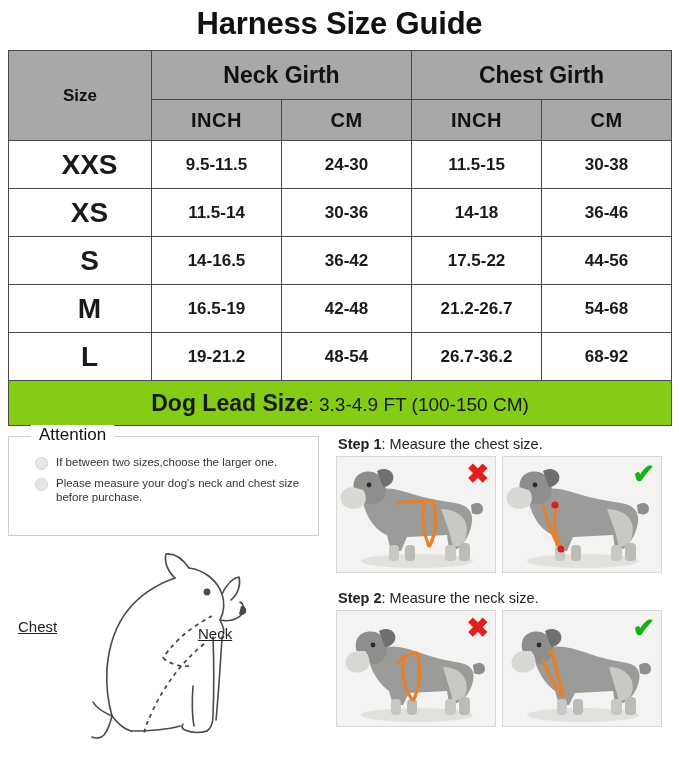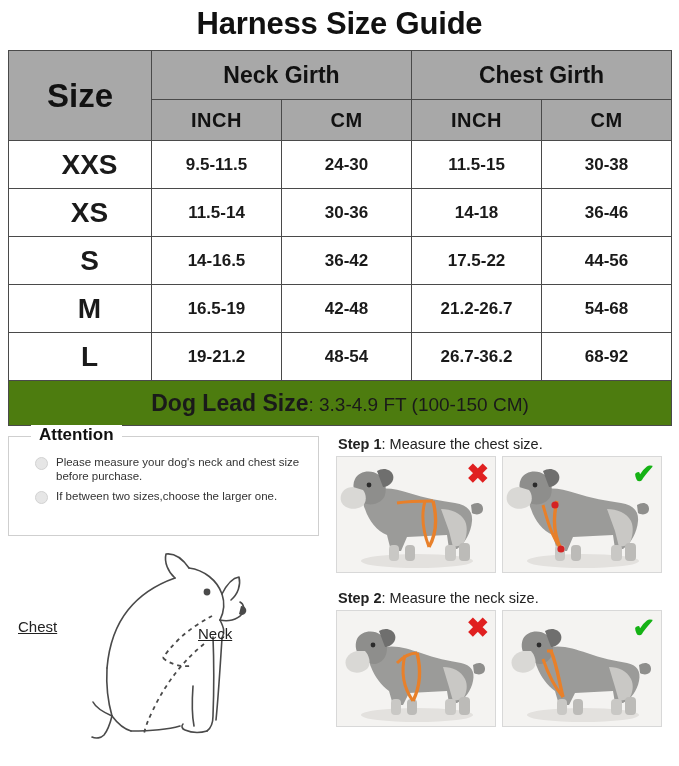--- a/index.html
+++ b/index.html
@@ -42,21 +42,21 @@
   table.size-table td, table.size-table th {
     border: 1px solid #4a4a4a;
     text-align: center;
     vertical-align: middle;
   }
   .hdr-grey {
     background: #a8a8a8;
     color: #111;
   }
   .hdr-size {
-    font-size: 33px;
+    font-size: 17px;
     font-weight: bold;
     margin-left: 8px;
   }
   .hdr-group {
     font-size: 23px;
     font-weight: bold;
     height: 46px;
   }
   .hdr-sub {
     font-size: 20px;
@@ -69,21 +69,21 @@
     font-weight: bold;
     height: 45px;
     padding-left: 20px;
   }
   .cell-val {
     font-size: 17px;
     font-weight: bold;
     height: 45px;
   }
   .lead-row td {
-    background: #4d7c0f;
+    background: #84cc16;
     height: 42px;
     text-align: center;
   }
   .lead-label {
     font-size: 23px;
     font-weight: bold;
   }
   .lead-value {
     font-size: 19px;
     font-weight: normal;
@@ -108,21 +108,21 @@
     position: relative;
     padding: 12px 10px 0 10px;
   }
   .attention-title {
     position: absolute;
     top: -12px;
     left: 22px;
     background: #ffffff;
     padding: 0 8px;
     font-size: 17px;
-    font-weight: bold;
+    font-weight: normal;
     color: #111;
   }
   .bullet-row {
     display: flex;
     align-items: flex-start;
     margin: 6px 0 0 16px;
   }
   .bullet-dot {
     width: 11px;
     height: 11px;
@@ -269,25 +269,25 @@
   </table>
 
   <div class="lower">
 
     <div class="lower-left">
 
       <div class="attention-box">
         <div class="attention-title">Attention</div>
         <div class="bullet-row">
           <span class="bullet-dot"></span>
-          <span class="bullet-text">Please measure your dog's neck and chest size before purchase.</span>
+          <span class="bullet-text">If between two sizes,choose the larger one.</span>
         </div>
         <div class="bullet-row">
           <span class="bullet-dot"></span>
-          <span class="bullet-text">If between two sizes,choose the larger one.</span>
+          <span class="bullet-text">Please measure your dog's neck and chest size before purchase.</span>
         </div>
       </div>
 
       <div class="dog-figure">
         <svg width="311" height="210" viewBox="0 0 311 210">
           <g fill="none" stroke="#4a4a4a" stroke-width="1.6" stroke-linecap="round" stroke-linejoin="round">
 
             <path d="M181 28 C196 30 209 40 214 54 C217 63 216 72 212 80"></path>
 
             <path d="M181 28 C174 18 166 13 158 14 C156 22 160 32 167 38"></path>

